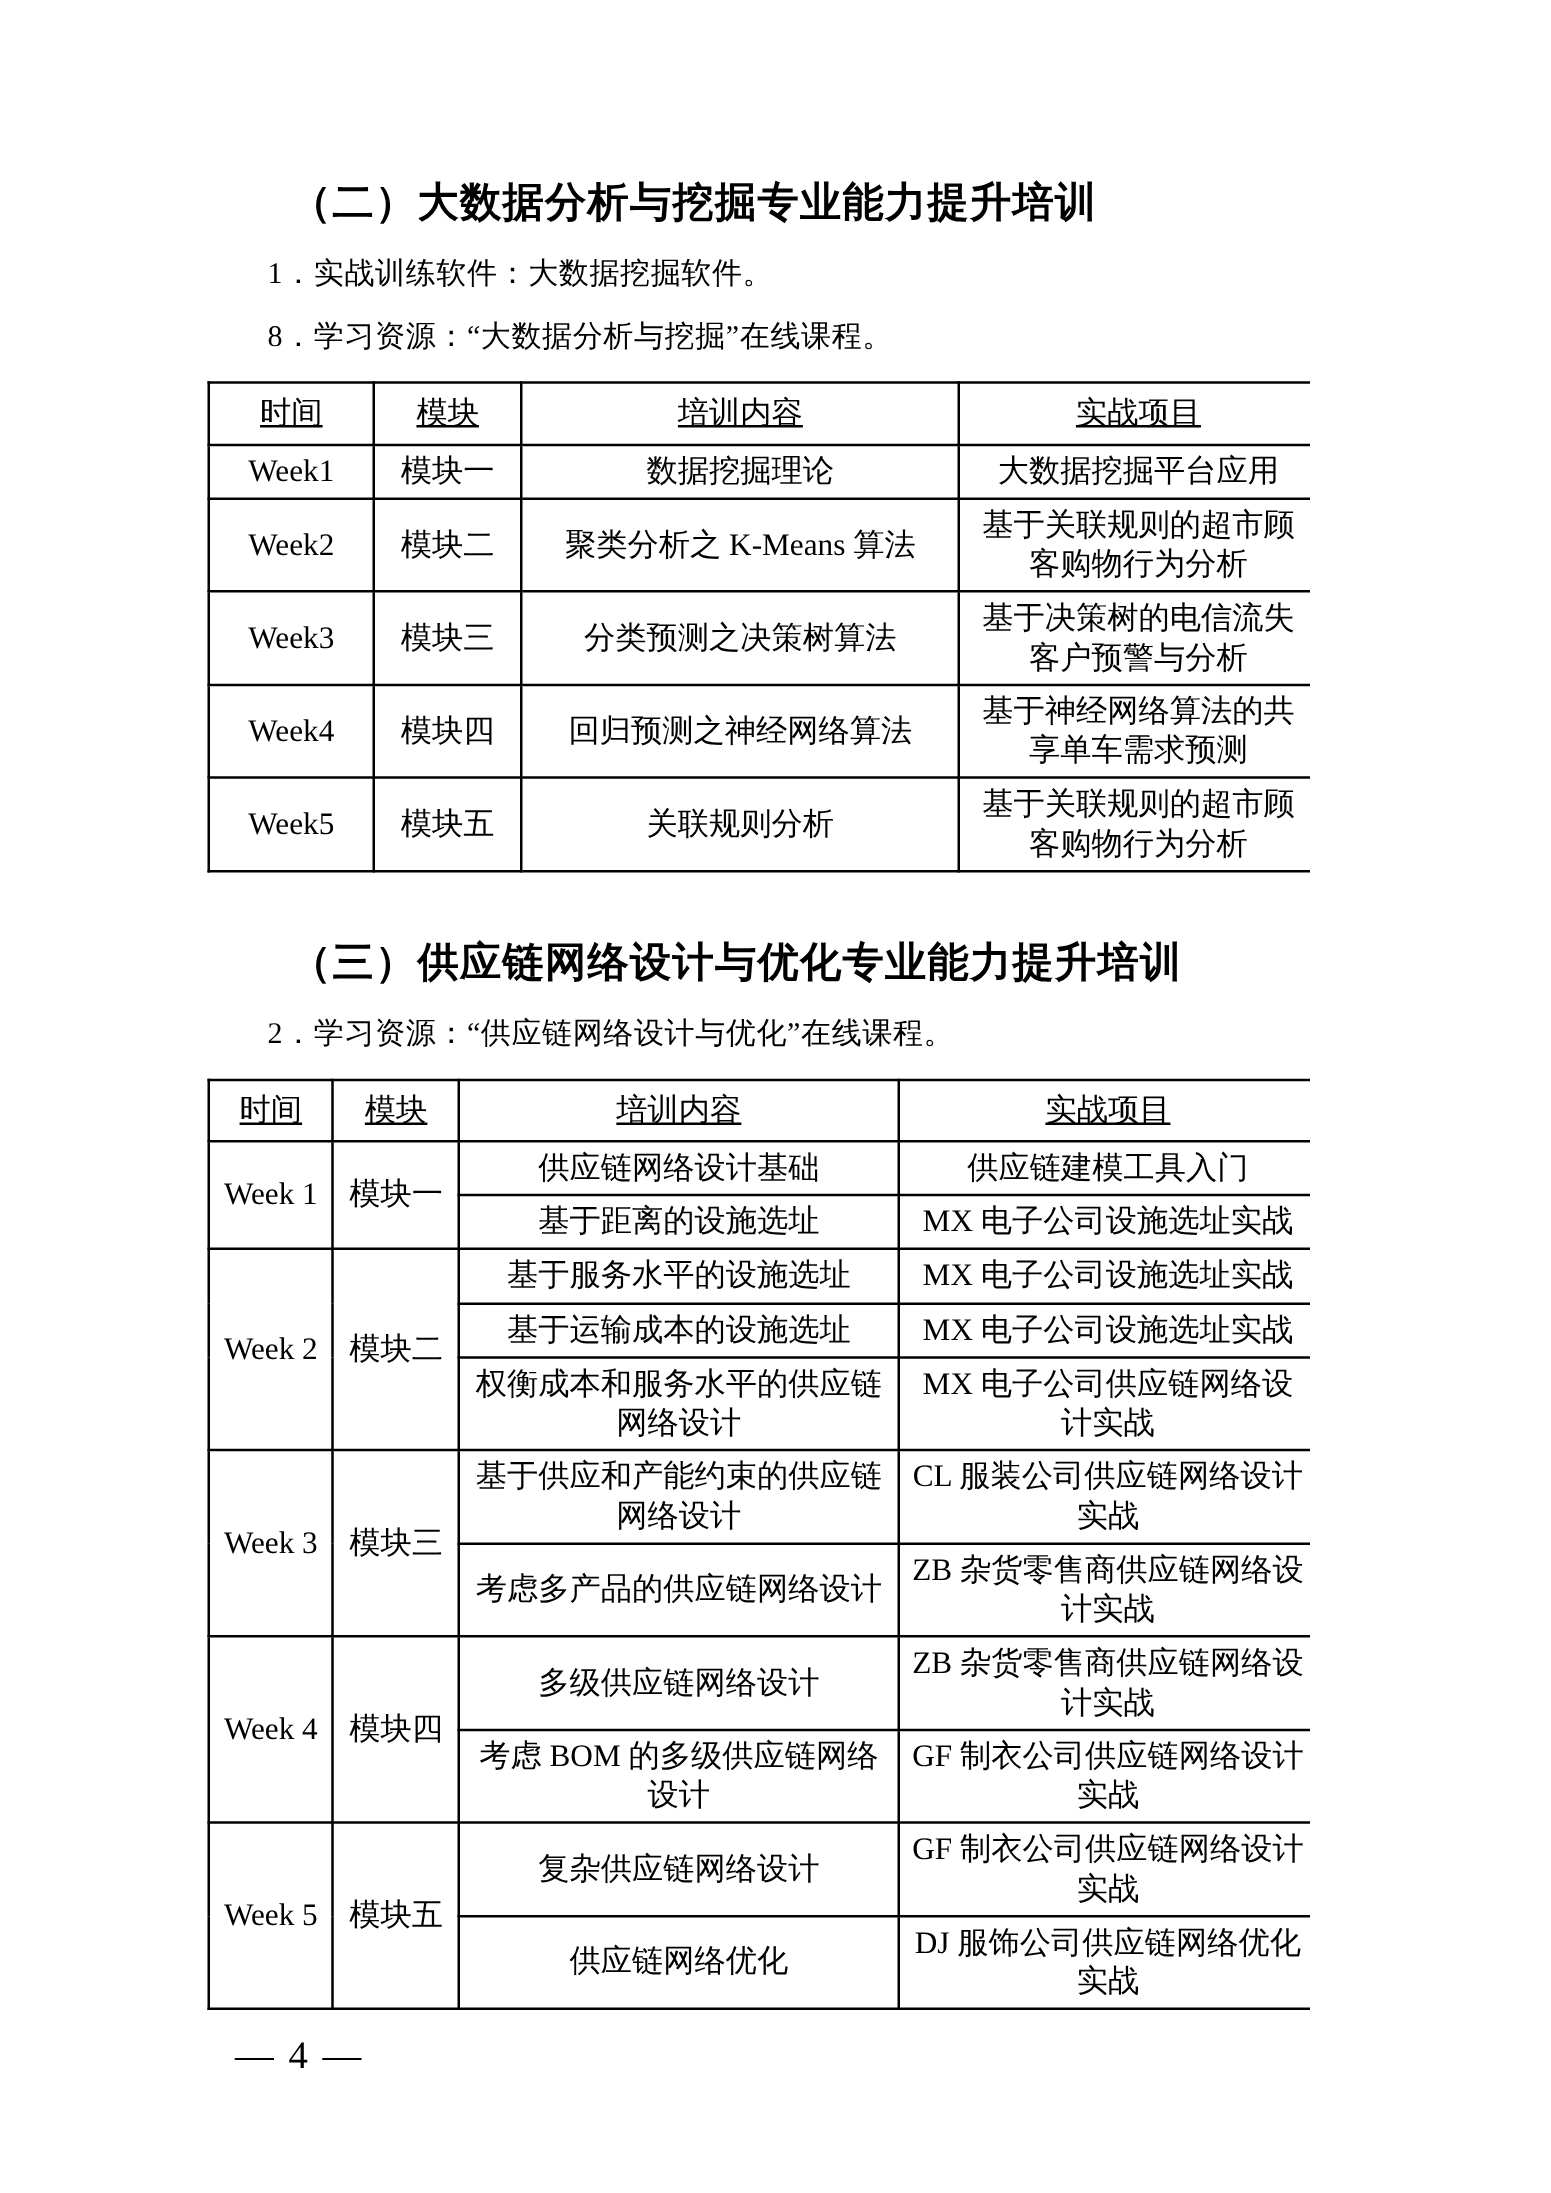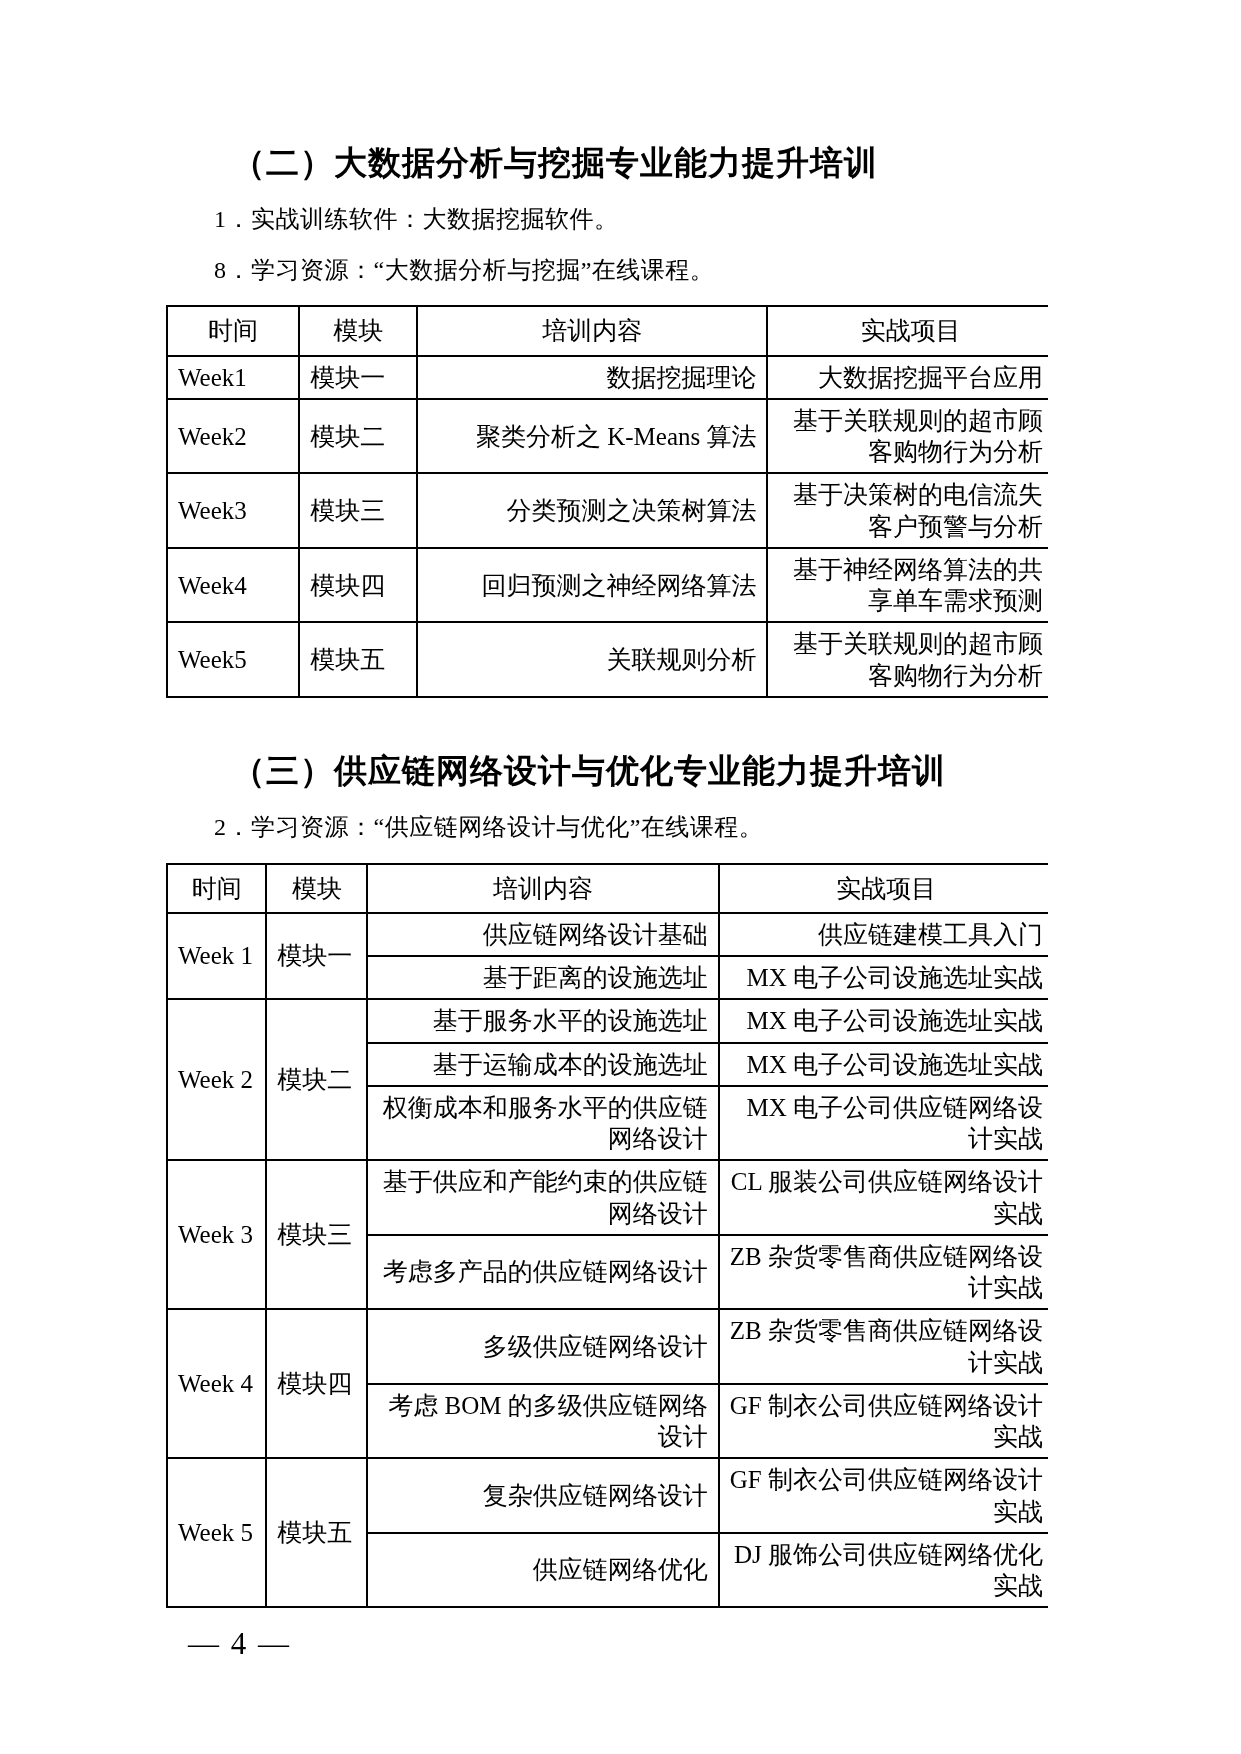--- a/index.html
+++ b/index.html
@@ -39,23 +39,23 @@
     margin-bottom:6px;
   }
   table.doc-table th, table.doc-table td{
     border:2px solid #000;
     padding:5px 10px;
     line-height:1.25;
     font-weight:normal;
     vertical-align:middle;
     word-break:break-word;
   }
-  table.doc-table th{text-align:center;padding:8px 20px;}
-  td.c-center{text-align:left;}
-  td.c-left{text-align:right;}
+  table.doc-table th{text-align:center;padding:8px 20px;text-decoration:underline;}
+  td.c-center{text-align:center;}
+  td.c-left{text-align:center;}
   
   table.t1 col.c0{width:14.9%;} table.t1 col.c1{width:13.3%;}
   table.t1 col.c2{width:39.5%;} table.t1 col.c3{width:32.3%;}
   
   table.t2 col.c0{width:11.2%;} table.t2 col.c1{width:11.4%;}
   table.t2 col.c2{width:39.6%;} table.t2 col.c3{width:37.8%;}
   .page-footer{
     position:absolute;
     left:188px;top:1626px;
     font-size:31px;

